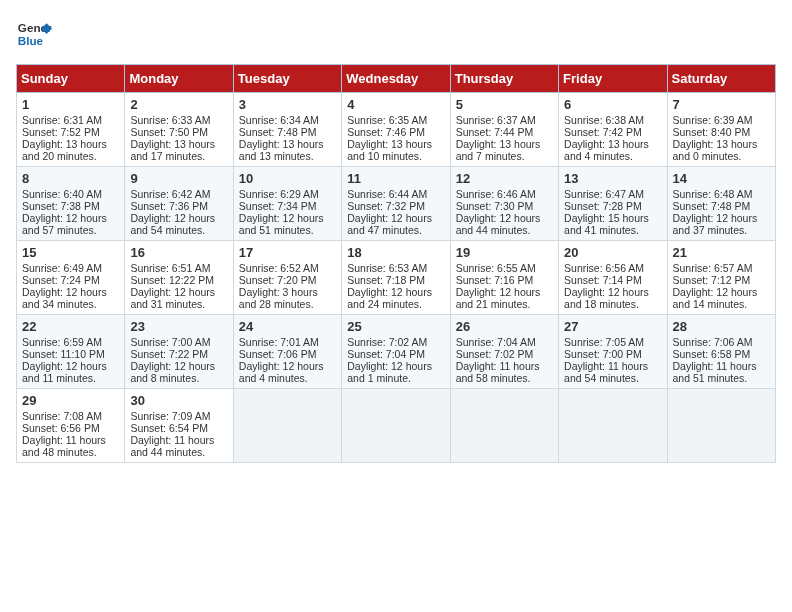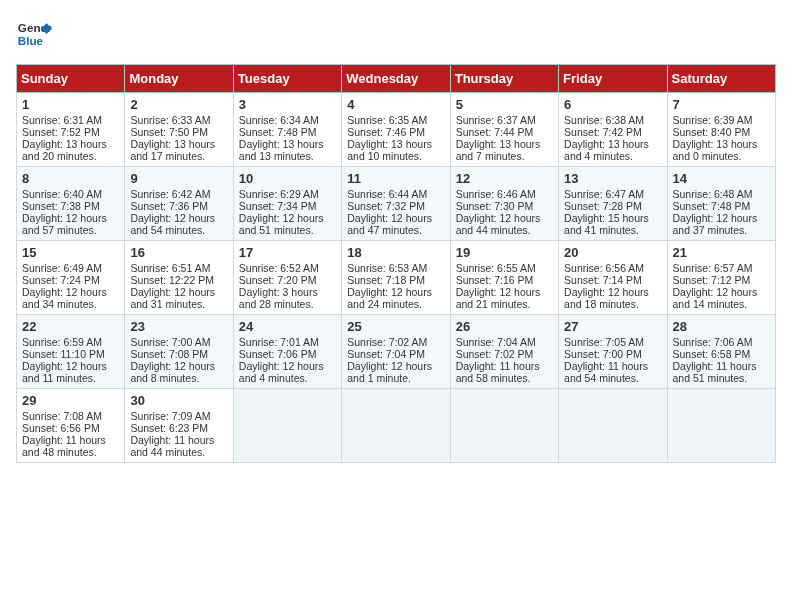--- a/index.html
+++ b/index.html
@@ -127,30 +127,30 @@
         <td><span class="day-num">15</span><span>Sunrise: 6:49 AM</span><br><span>Sunset: 7:24 PM</span><br><span>Daylight: 12 hours and 34 minutes.</span></td>
         <td><span class="day-num">16</span><span>Sunrise: 6:51 AM</span><br><span>Sunset: 12:22 PM</span><br><span>Daylight: 12 hours and 31 minutes.</span></td>
         <td><span class="day-num">17</span><span>Sunrise: 6:52 AM</span><br><span>Sunset: 7:20 PM</span><br><span>Daylight: 3 hours and 28 minutes.</span></td>
         <td><span class="day-num">18</span><span>Sunrise: 6:53 AM</span><br><span>Sunset: 7:18 PM</span><br><span>Daylight: 12 hours and 24 minutes.</span></td>
         <td><span class="day-num">19</span><span>Sunrise: 6:55 AM</span><br><span>Sunset: 7:16 PM</span><br><span>Daylight: 12 hours and 21 minutes.</span></td>
         <td><span class="day-num">20</span><span>Sunrise: 6:56 AM</span><br><span>Sunset: 7:14 PM</span><br><span>Daylight: 12 hours and 18 minutes.</span></td>
         <td><span class="day-num">21</span><span>Sunrise: 6:57 AM</span><br><span>Sunset: 7:12 PM</span><br><span>Daylight: 12 hours and 14 minutes.</span></td>
       </tr>
       <tr>
         <td><span class="day-num">22</span><span>Sunrise: 6:59 AM</span><br><span>Sunset: 11:10 PM</span><br><span>Daylight: 12 hours and 11 minutes.</span></td>
-        <td><span class="day-num">23</span><span>Sunrise: 7:00 AM</span><br><span>Sunset: 7:08 PM</span><br><span>Daylight: 12 hours and 8 minutes.</span></td>
+        <td><span class="day-num">23</span><span>Sunrise: 7:00 AM</span><br><span>Sunset: 7:22 PM</span><br><span>Daylight: 12 hours and 8 minutes.</span></td>
         <td><span class="day-num">24</span><span>Sunrise: 7:01 AM</span><br><span>Sunset: 7:06 PM</span><br><span>Daylight: 12 hours and 4 minutes.</span></td>
         <td><span class="day-num">25</span><span>Sunrise: 7:02 AM</span><br><span>Sunset: 7:04 PM</span><br><span>Daylight: 12 hours and 1 minute.</span></td>
         <td><span class="day-num">26</span><span>Sunrise: 7:04 AM</span><br><span>Sunset: 7:02 PM</span><br><span>Daylight: 11 hours and 58 minutes.</span></td>
         <td><span class="day-num">27</span><span>Sunrise: 7:05 AM</span><br><span>Sunset: 7:00 PM</span><br><span>Daylight: 11 hours and 54 minutes.</span></td>
         <td><span class="day-num">28</span><span>Sunrise: 7:06 AM</span><br><span>Sunset: 6:58 PM</span><br><span>Daylight: 11 hours and 51 minutes.</span></td>
       </tr>
       <tr>
         <td><span class="day-num">29</span><span>Sunrise: 7:08 AM</span><br><span>Sunset: 6:56 PM</span><br><span>Daylight: 11 hours and 48 minutes.</span></td>
-        <td><span class="day-num">30</span><span>Sunrise: 7:09 AM</span><br><span>Sunset: 6:23 PM</span><br><span>Daylight: 11 hours and 44 minutes.</span></td>
+        <td><span class="day-num">30</span><span>Sunrise: 7:09 AM</span><br><span>Sunset: 6:54 PM</span><br><span>Daylight: 11 hours and 44 minutes.</span></td>
         <td class="empty-cell"></td>
         <td class="empty-cell"></td>
         <td class="empty-cell"></td>
         <td class="empty-cell"></td>
         <td class="empty-cell"></td>
       </tr>
     </tbody>
 </table>
 
 </body></html>

